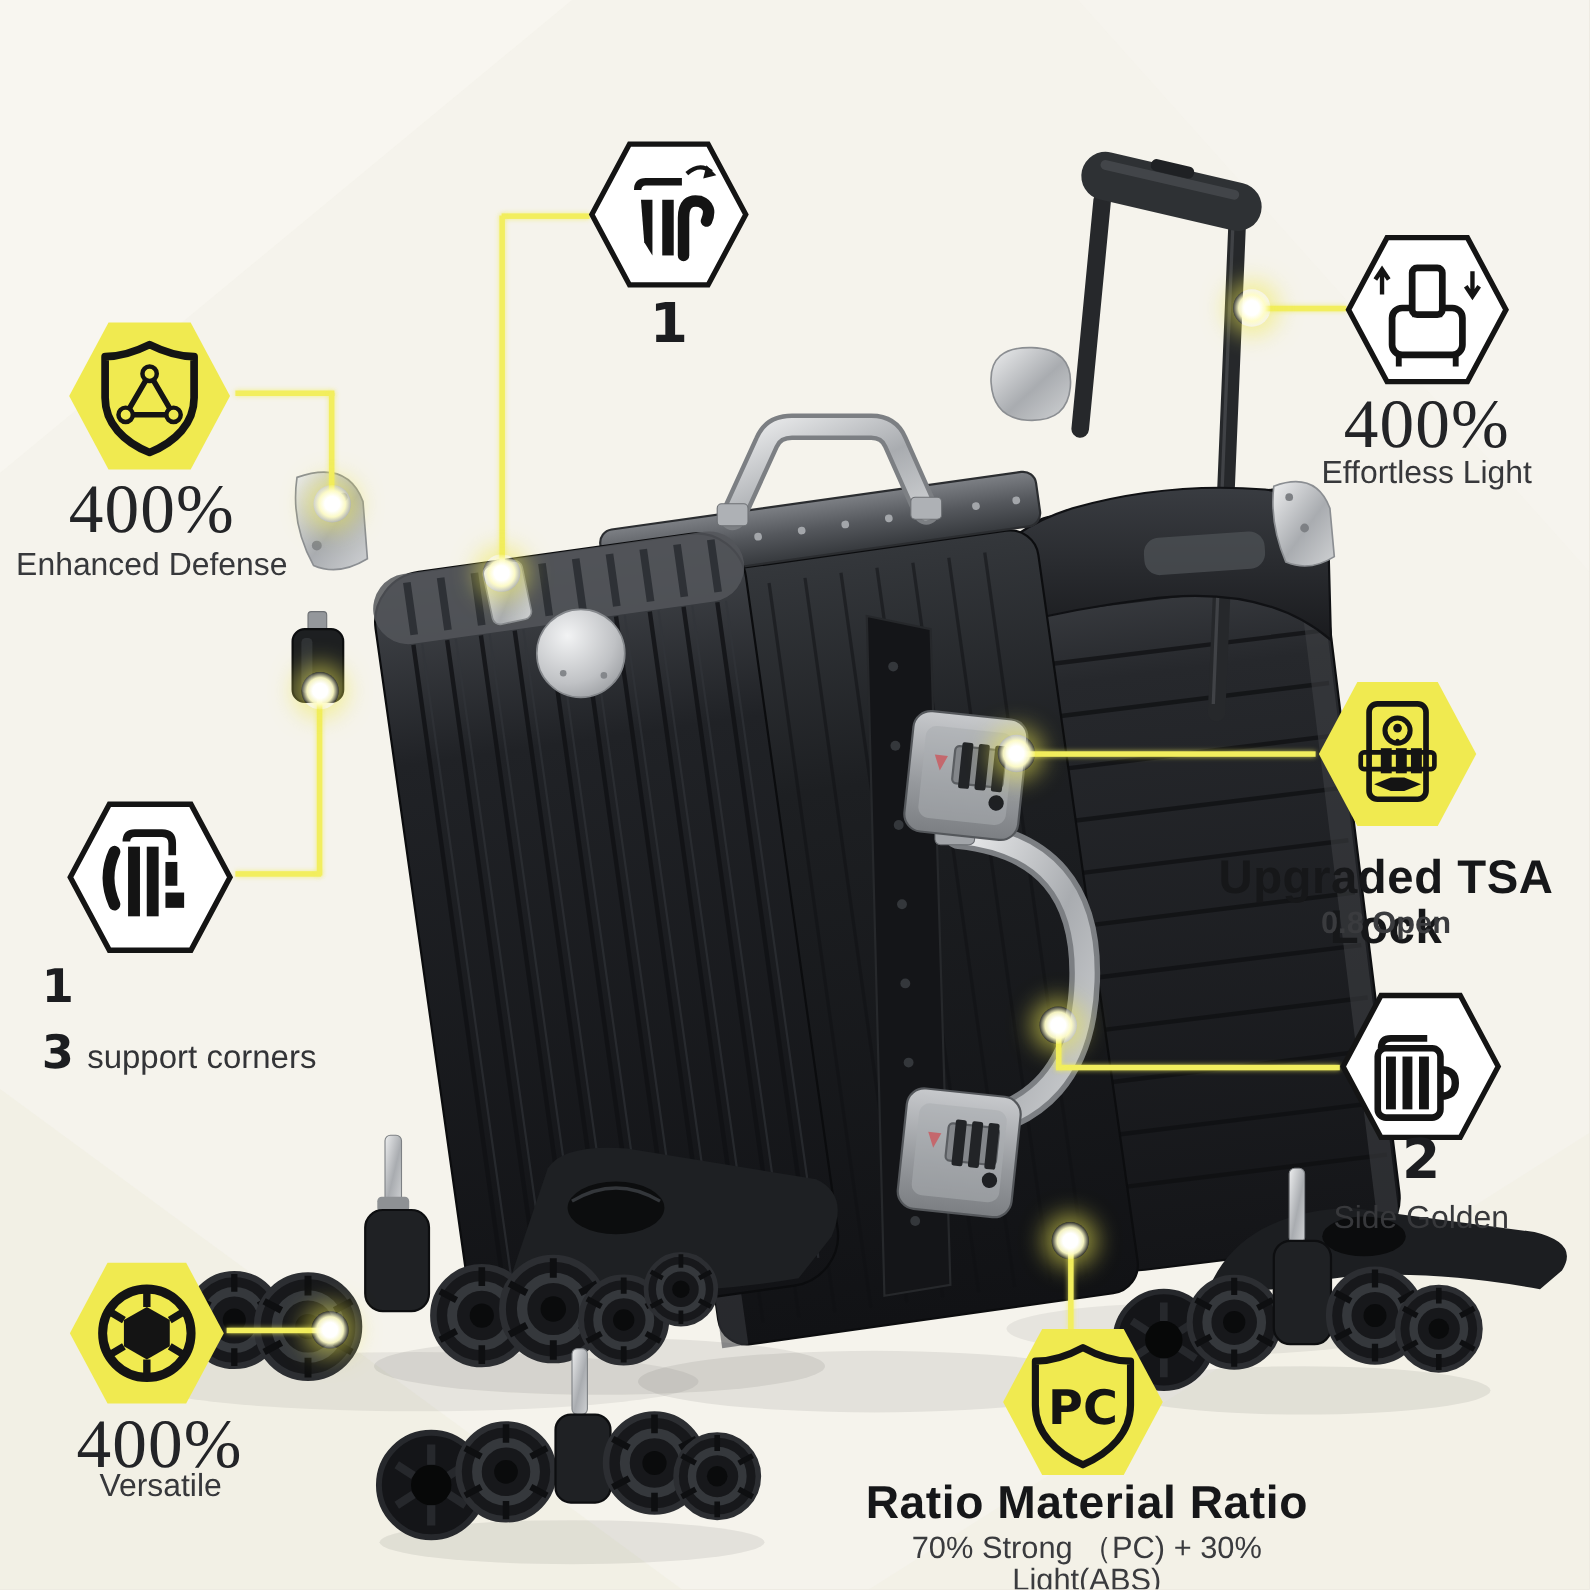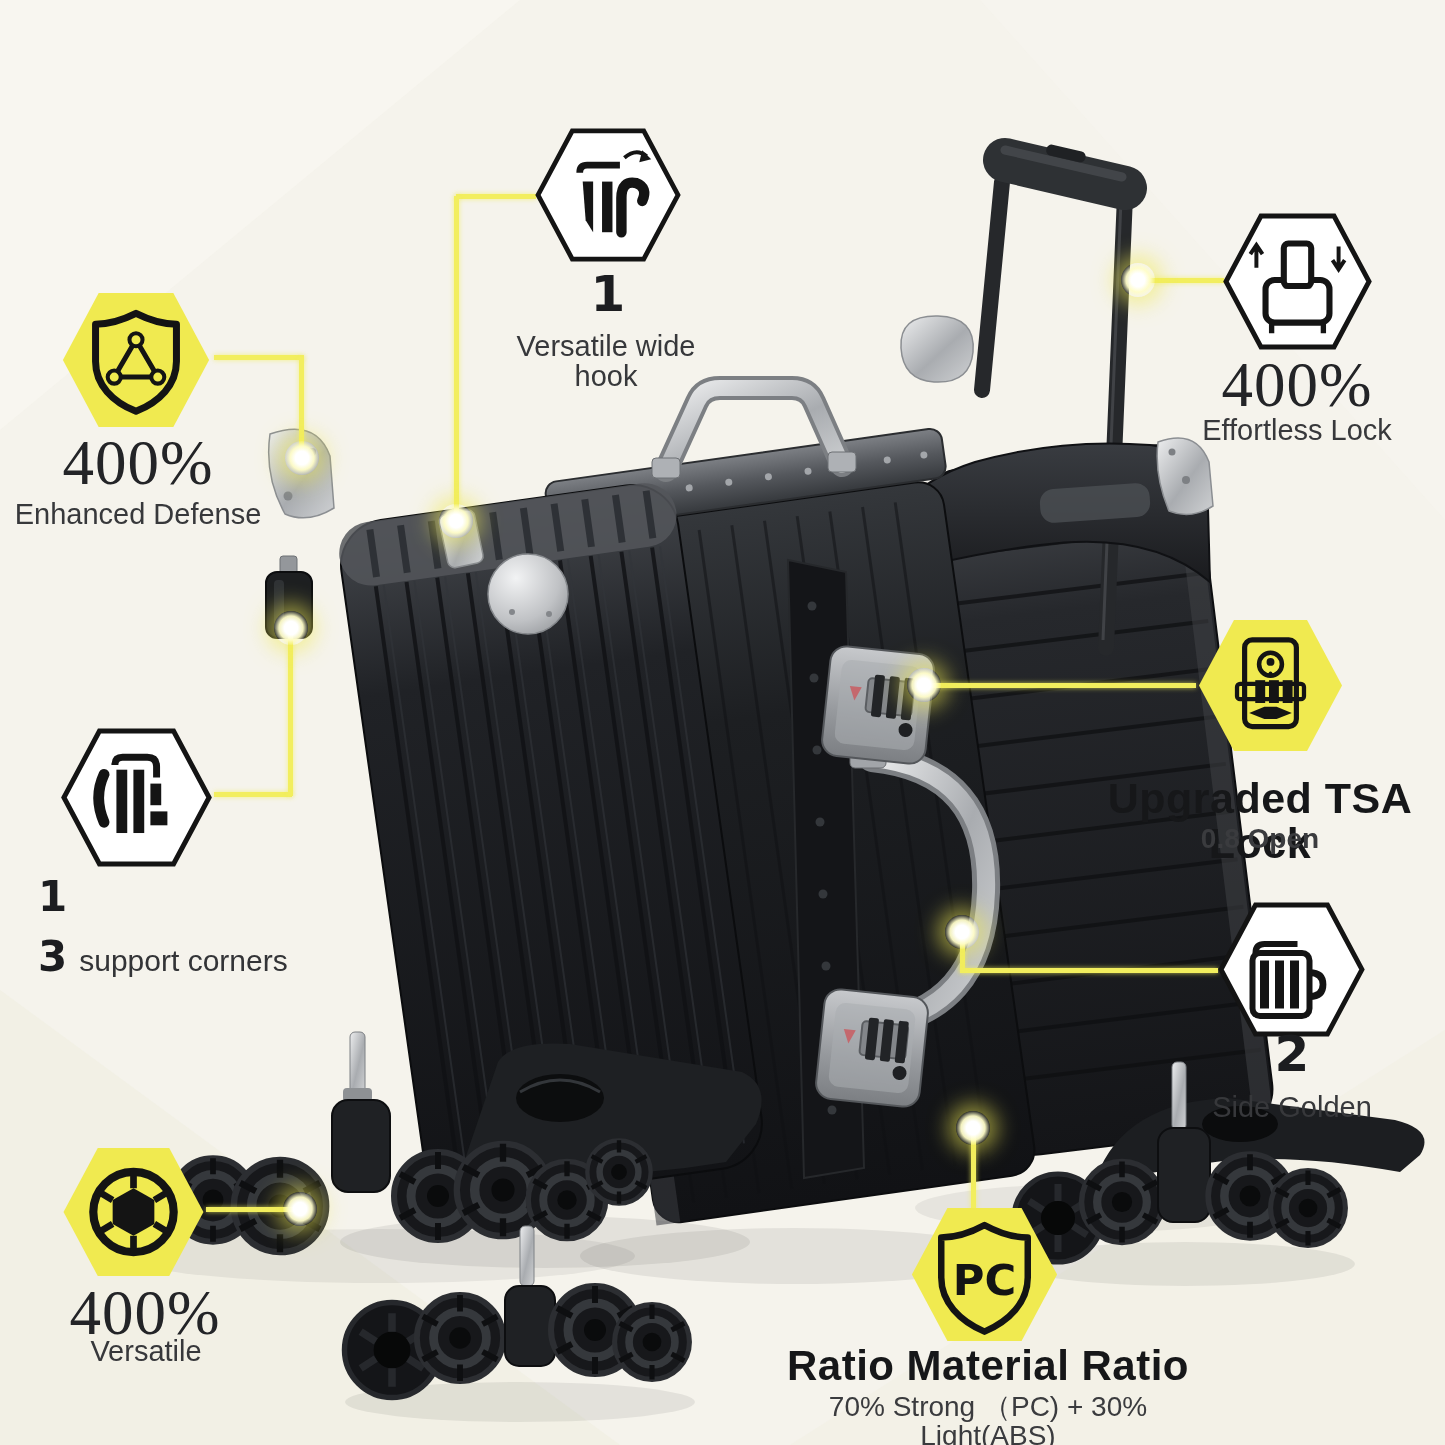--- a/index.html
+++ b/index.html
@@ -326,35 +326,34 @@
     <g>
       <path d="M31 30 Q31 25 36 25 L58 25" fill="none" stroke="#141414" stroke-width="4.5"></path>
       <path d="M33 36 L40 36 L40 70 L35 62 Z" fill="#141414"></path>
       <rect x="46" y="36" width="7" height="34" fill="#141414"></rect>
       <path d="M59 70 L59 47 Q59 35 69 37 Q77 40 73 49" fill="none" stroke="#141414" stroke-width="7" stroke-linecap="round"></path>
       <path d="M61 20 Q69 13 76 19" fill="none" stroke="#141414" stroke-width="2.6"></path>
       <polygon points="73,15 79,21 71,23" fill="#141414"></polygon>
     </g>
   </svg>
   <div class="txt num-md" style="left:541px;top:268px;width:134px;">1</div>
-  <div class="txt lbl" style="left:486px;top:331px;width:240px;">Versatile wide hook</div>
 
   <svg class="hex-svg" style="left:1221px;top:213px;width:153px;height:137px;" viewBox="0 0 100 90">
     <polygon points="26,2 74,2 97,45 74,88 26,88 3,45" fill="#ffffff" stroke="#141414" stroke-width="3.2"></polygon>
     <g>
       <rect x="29" y="44" width="42" height="28" rx="6" fill="none" stroke="#141414" stroke-width="4"></rect>
       <path d="M33 72 L33 79 M67 72 L67 79" stroke="#141414" stroke-width="3.5"></path>
       <rect x="41" y="20" width="18" height="28" rx="3" fill="#ffffff" stroke="#141414" stroke-width="4"></rect>
       <path d="M41 48 L59 48" stroke="#141414" stroke-width="3"></path>
       <path d="M23 36 L23 22 M19 27 L23 21 L27 27" fill="none" stroke="#141414" stroke-width="2.6"></path>
       <path d="M77 22 L77 36 M73 31 L77 37 L81 31" fill="none" stroke="#141414" stroke-width="2.6"></path>
     </g>
   </svg>
   <div class="txt num-lg" style="left:1188px;top:352px;width:218px;">400%</div>
-  <div class="txt lbl" style="left:1199px;top:415px;width:196px;">Effortless Lock</div>
+  <div class="txt lbl" style="left:1199px;top:415px;width:196px;">Effortless Light</div>
 
   <svg class="hex-svg" style="left:58px;top:728px;width:157px;height:139px;" viewBox="0 0 100 90">
     <polygon points="26,2 74,2 97,45 74,88 26,88 3,45" fill="#ffffff" stroke="#141414" stroke-width="3.2"></polygon>
     <g>
       <path d="M29 30 Q22 45 29 61" fill="none" stroke="#141414" stroke-width="7" stroke-linecap="round"></path>
       <path d="M36 24 Q36 19 41 19 L57 19 Q63 19 63 25 L63 32" fill="none" stroke="#141414" stroke-width="4.5"></path>
       <rect x="37" y="27" width="7" height="41" fill="#141414"></rect>
       <rect x="48" y="27" width="7" height="41" fill="#141414"></rect>
       <rect x="59" y="36" width="7" height="14" fill="#141414"></rect>
       <rect x="59" y="54" width="11" height="9" fill="#141414"></rect>

